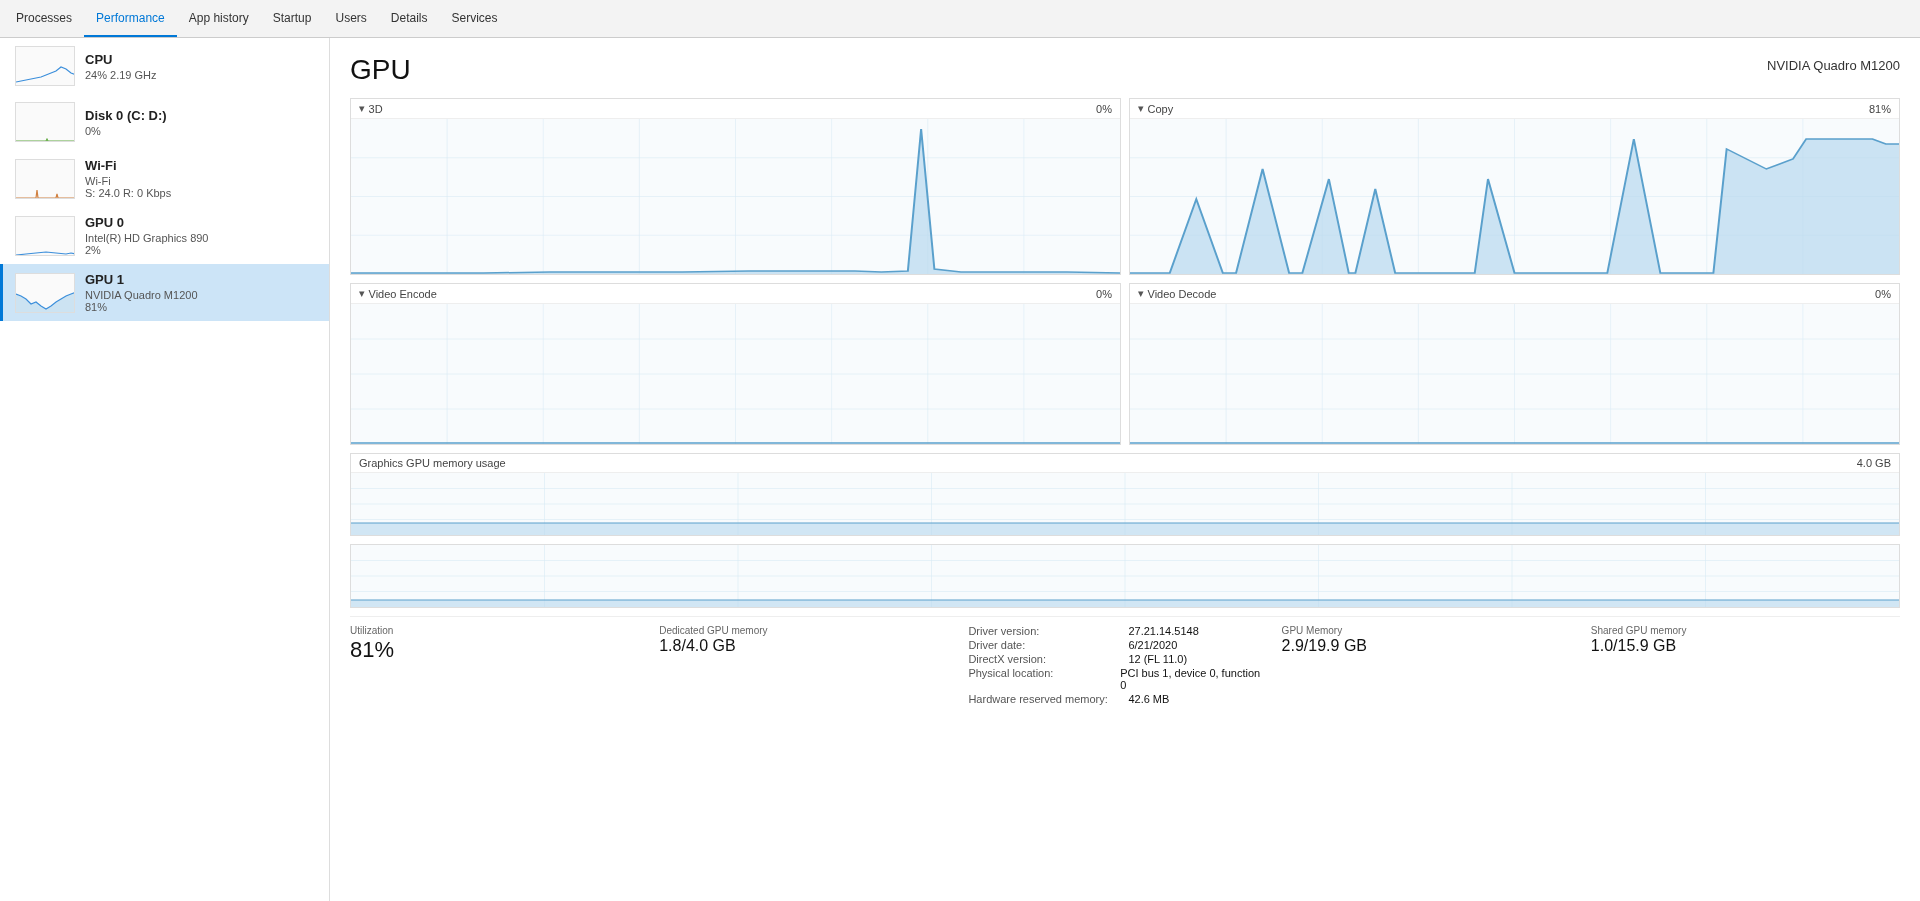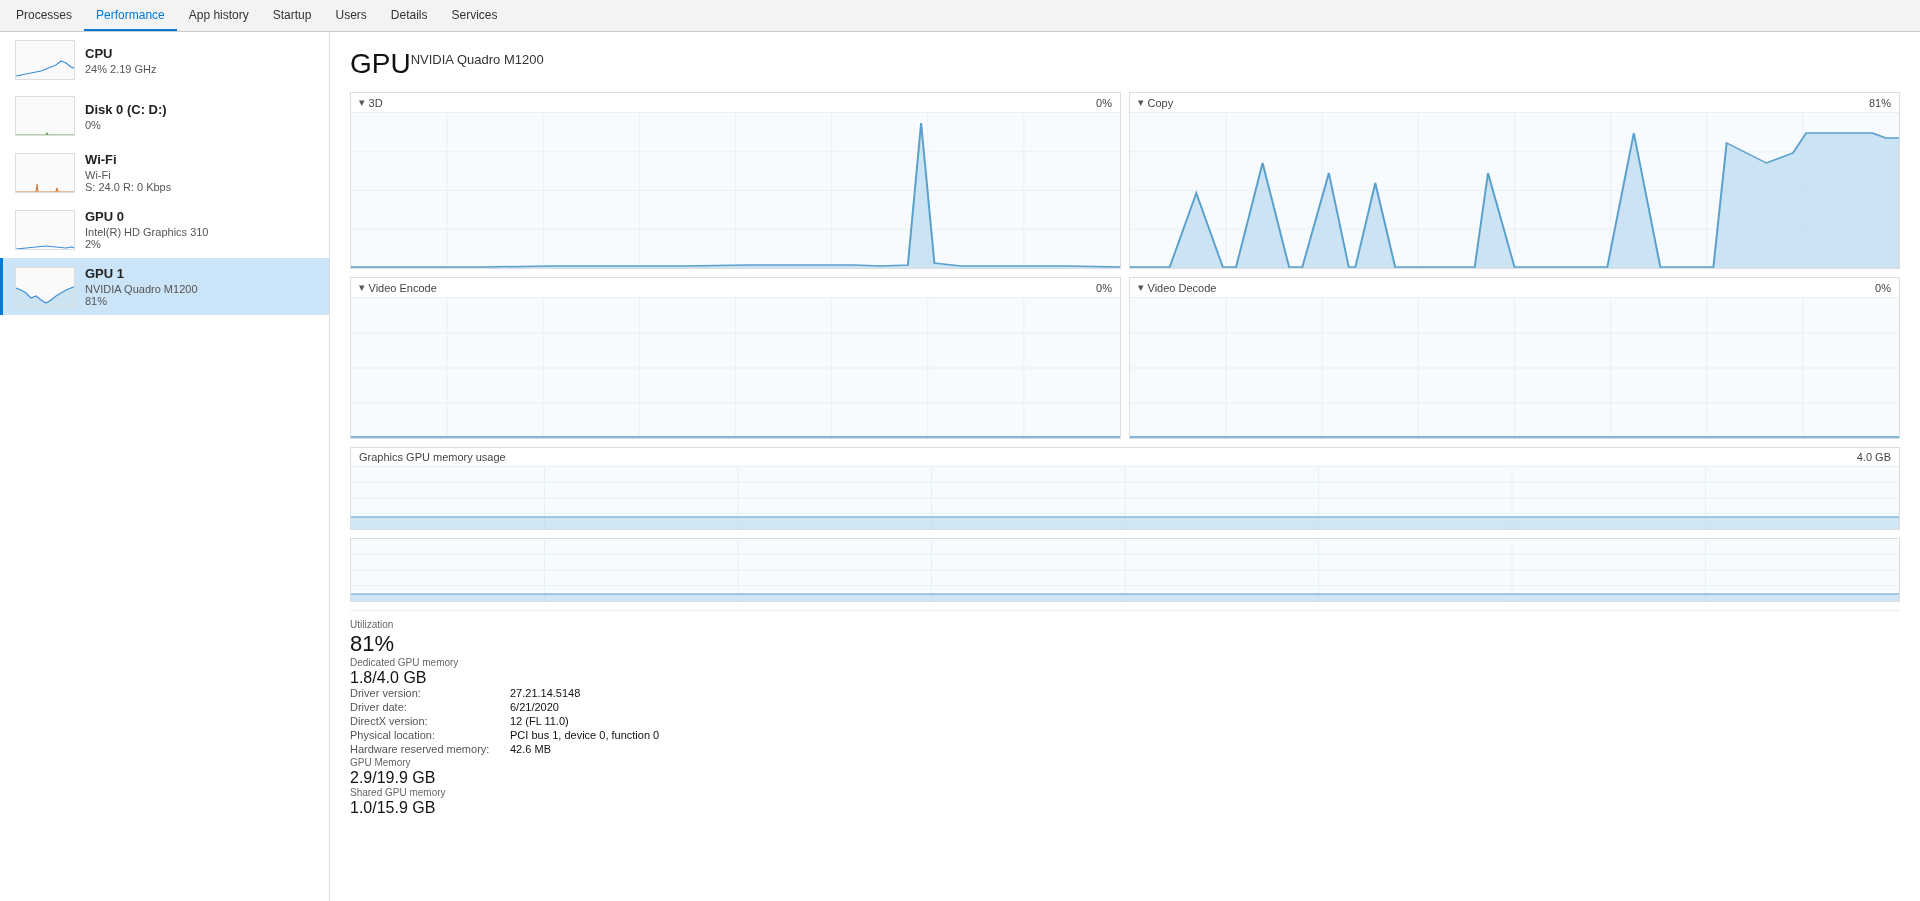--- a/index.html
+++ b/index.html
@@ -4,21 +4,21 @@
   <style>
     * { box-sizing: border-box; margin: 0; padding: 0; }
     body { font-family: 'Segoe UI', Arial, sans-serif; font-size: 12px; background: #f3f3f3; color: #222; overflow: hidden; }
     
     
     .tab-bar {
       display: flex;
       align-items: center;
       background: #f3f3f3;
       border-bottom: 1px solid #ccc;
-      height: 32px;
+      height: 38px;
       padding: 0 4px;
     }
     .tab {
       padding: 6px 12px;
       cursor: pointer;
       font-size: 12px;
       color: #333;
       border: none;
       background: transparent;
       height: 100%;
@@ -73,20 +73,21 @@
 
     
     .content {
       flex: 1;
       overflow-y: auto;
       padding: 16px 20px;
       background: white;
     }
     .content-header {
       display: flex;
+      justify-content: space-between;
       align-items: flex-start;
       margin-bottom: 12px;
     }
     .gpu-title { font-size: 28px; font-weight: 300; color: #111; }
     .gpu-model { font-size: 13px; color: #333; margin-top: 4px; }
 
     
     .chart-row {
       display: flex;
       gap: 8px;
@@ -139,21 +140,20 @@
       position: relative;
     }
 
     
     .stats-footer {
       display: flex;
       gap: 0;
       margin-top: 8px;
       padding-top: 8px;
       border-top: 1px solid #eee;
-      flex-direction: column;
     }
     .stat-group {
       flex: 1;
       padding-right: 16px;
     }
     .stat-label { font-size: 10px; color: #666; margin-bottom: 1px; }
     .stat-value { font-size: 22px; font-weight: 300; color: #111; }
     .driver-group { flex: 1; }
     .driver-row { display: flex; font-size: 11px; margin-bottom: 2px; }
     .driver-key { color: #555; width: 160px; }
@@ -221,21 +221,21 @@
     </div>
 
     <div class="sidebar-item">
       <div class="sidebar-thumb">
         <svg class="thumb-svg" viewBox="0 0 60 40">
           <polyline points="0,38 10,37 20,36 30,35 40,36 50,37 55,36 60,37" fill="none" stroke="#3c8fdb" stroke-width="1.2"></polyline>
         </svg>
       </div>
       <div class="sidebar-info">
         <div class="sidebar-name">GPU 0</div>
-        <div class="sidebar-sub">Intel(R) HD Graphics 310</div>
+        <div class="sidebar-sub">Intel(R) HD Graphics 890</div>
         <div class="sidebar-sub">2%</div>
       </div>
     </div>
 
     <div class="sidebar-item active">
       <div class="sidebar-thumb">
         <svg class="thumb-svg" viewBox="0 0 60 40">
           <polygon points="0,38 0,20 5,22 10,25 15,30 20,28 25,32 30,35 35,32 40,28 45,25 50,22 55,20 60,18 60,38" fill="#b8d8ee" opacity="0.7"></polygon>
           <polyline points="0,20 5,22 10,25 15,30 20,28 25,32 30,35 35,32 40,28 45,25 50,22 55,20 60,18" fill="none" stroke="#3c8fdb" stroke-width="1.2"></polyline>
         </svg>

